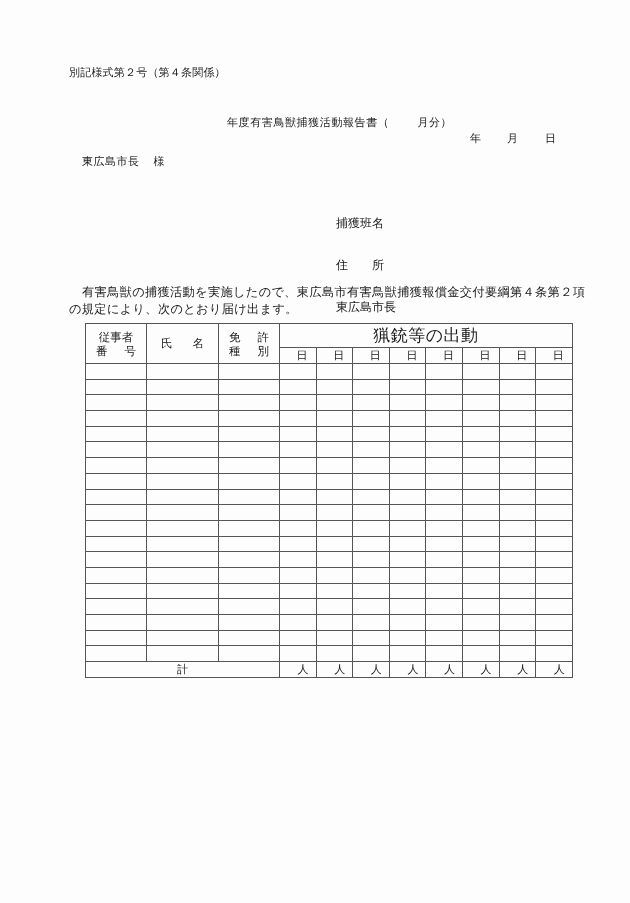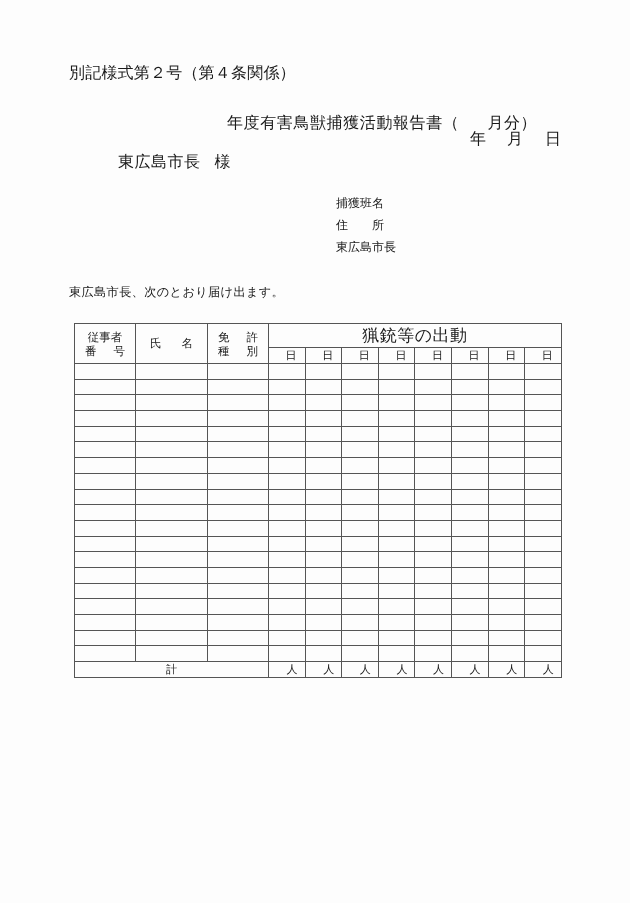--- a/index.html
+++ b/index.html
@@ -9,55 +9,55 @@
   }
   body {
     width: 630px;
     height: 903px;
     position: relative;
     overflow: hidden;
     font-family: "DejaVu Serif", "Liberation Serif", serif;
     color: #1a1a1a;
   }
   .abs { position: absolute; white-space: nowrap; }
-  .txt { font-size: 16px; line-height: 14px; }
+  .txt { font-size: 11px; line-height: 14px; }
 
   #form-number { left: 69px; top: 66px; letter-spacing: 0.2px; }
   #doc-title { left: 227px; top: 88px; letter-spacing: 0.6px; margin-top: 28px; }
   #title-month-gap { display: inline-block; width: 28px; }
 
   #date-line { left: 466px; top: 132px; width: 100px; height: 14px; }
   #date-line span { position: absolute; top: 0; }
   #date-year { left: 4px; }
   #date-month { left: 41px; }
   #date-day { left: 79px; }
 
-  #addressee { left: 82px; top: 155px; letter-spacing: 0.5px; margin-left: 36px; }
+  #addressee { left: 82px; top: 155px; letter-spacing: 0.5px; }
   #addressee-gap { display: inline-block; width: 14px; }
 
   #applicant { left: 336px; top: 196px; }
-  .applicant-row { height: 22px; line-height: 14px; font-size: 12px; position: relative; width: 60px; }
+  .applicant-row { height: 22px; line-height: 14px; font-size: 12px; position: relative; width: 60px; margin-top: 20px; }
   .applicant-row.spaced { display: flex; justify-content: space-between; width: 48px; }
 
   #statement {
     left: 69px;
     top: 284px;
     width: 505px;
     white-space: normal;
     font-size: 12.2px;
     line-height: 17px;
     letter-spacing: 0.35px;
   }
   #statement .line1 { padding-left: 13px; display: block; white-space: nowrap; }
   #statement .line2 { display: block; white-space: nowrap; }
 
   
   #report-table {
     position: absolute;
-    left: 74px;
+    left: 85px;
     top: 323px;
     border-collapse: collapse;
     table-layout: fixed;
     font-size: 11px;
     border-radius: 23px;
   }
   #report-table td, #report-table th {
     border: 1px solid #555;
     padding: 0;
     font-weight: normal;
@@ -99,21 +99,22 @@
 <div id="applicant" class="abs">
   <div class="applicant-row">捕獲班名</div>
   <div class="applicant-row spaced">
       <span>住</span>
       <span>所</span>
     </div>
   <div class="applicant-row">東広島市長</div>
 </div>
 
 <div id="statement" class="abs">
-  <span class="line2">東広島市長、次のとおり届け出ます。</span>
+  <span class="line1">有害鳥獣の捕獲活動を実施したので、東広島市有害鳥獣捕獲報償金交付要綱第４条第２項</span>
+  <span class="line2">の規定により、次のとおり届け出ます。</span>
 </div>
 
 <table id="report-table">
   <colgroup>
     <col class="col-num">
       <col class="col-name">
       <col class="col-license">
     <col class="col-day">
       <col class="col-day">
       <col class="col-day">

